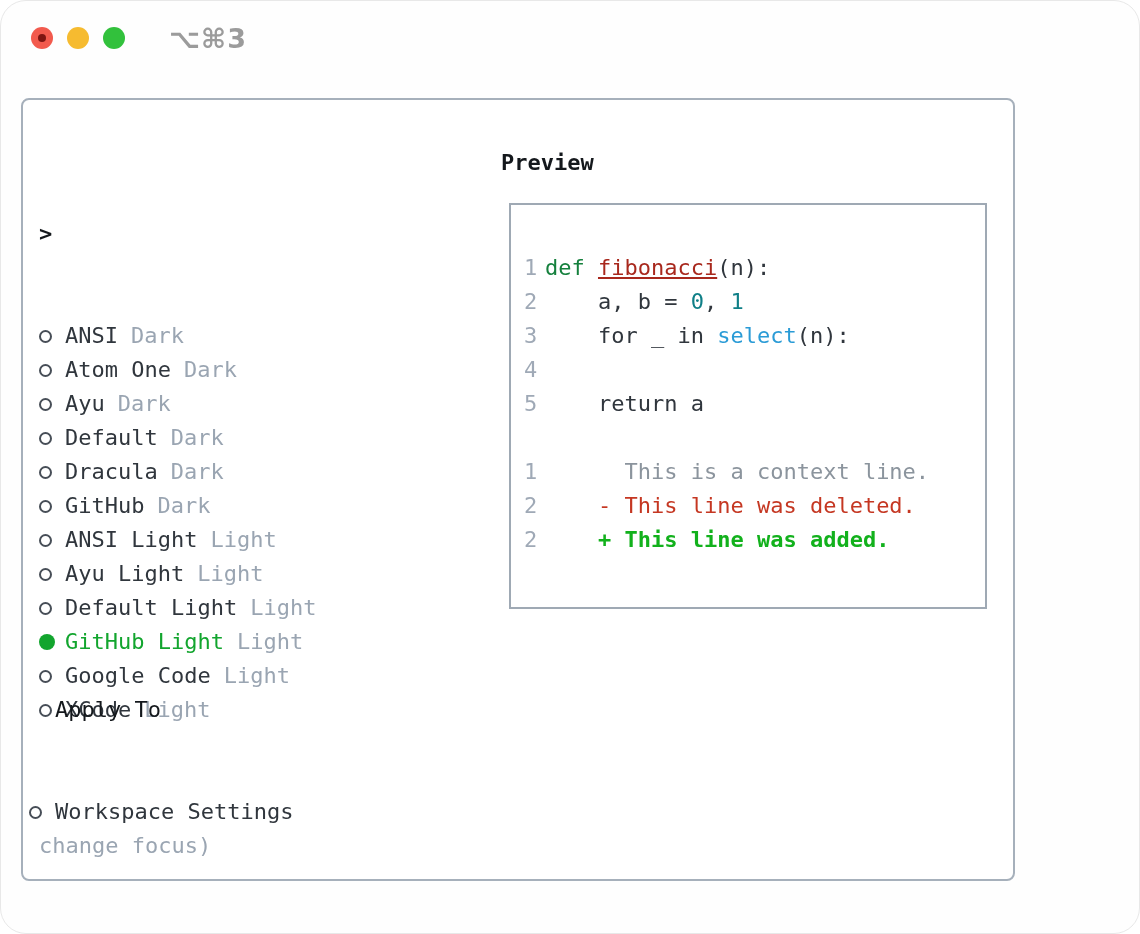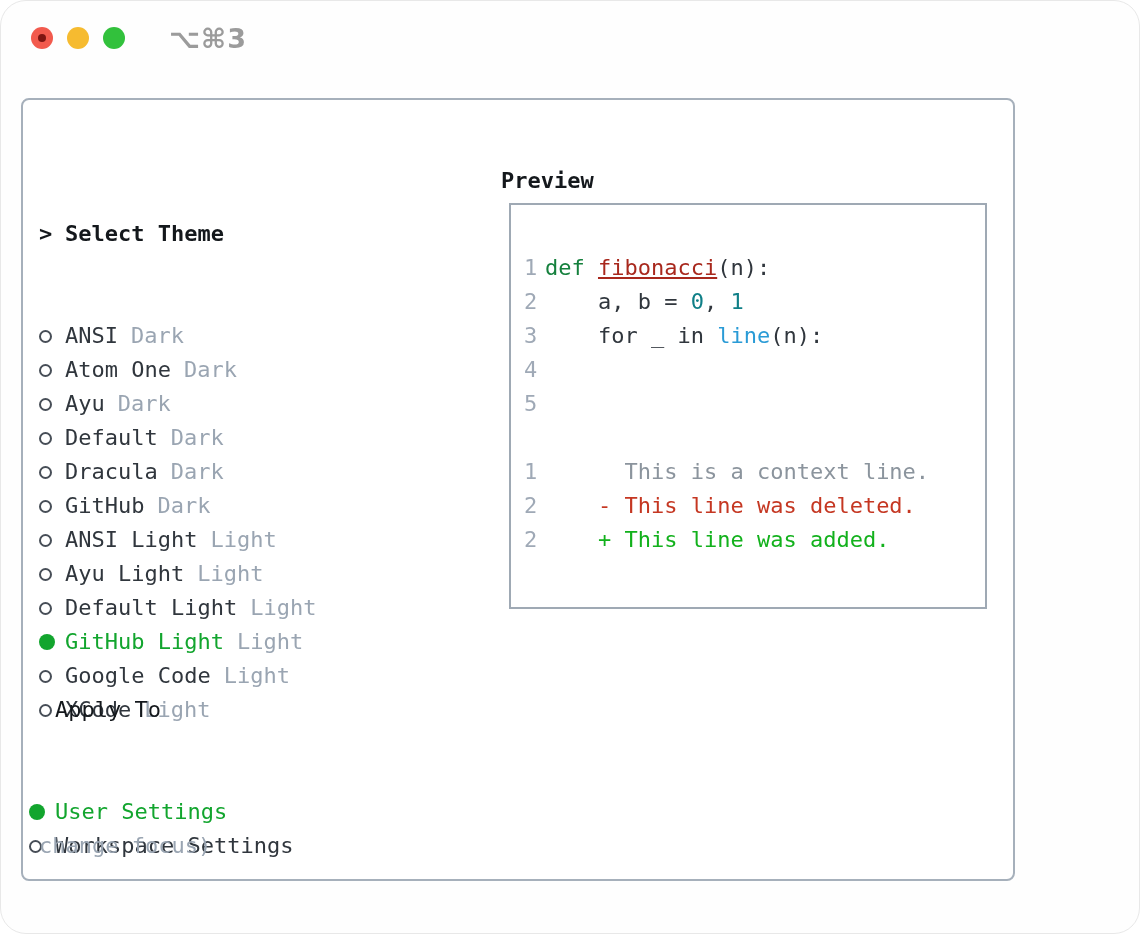--- a/index.html
+++ b/index.html
@@ -27,21 +27,21 @@
   .prompt{font-weight:bold;color:var(--header-black);}
   .hdr{font-weight:bold;color:var(--header-black);}
   .subhdr{color:var(--header-black);}
   .circle{width:13px;height:13px;border-radius:50%;border:2px solid #474e57;box-sizing:border-box;}
   .circle.sel{width:16px;height:16px;border:none;background:var(--accent-green);}
   .t-name{color:var(--text-dark);}
   .t-name.sel{color:var(--accent-green);}
   .t-variant{color:var(--muted);margin-left:13px;}
   .hint{color:var(--muted);}
   
-  .preview-title{position:absolute;left:478px;top:64px;font-size:22px;line-height:34px;
+  .preview-title{position:absolute;left:478px;top:46px;font-size:22px;line-height:34px;
          font-weight:bold;color:var(--header-black);}
   .preview-box{position:absolute;left:486px;top:103px;width:478px;height:406px;
          border:2px solid var(--preview-border);box-sizing:border-box;background:#ffffff;}
   .prevlines{position:absolute;left:13px;top:46px;font-size:22px;line-height:34px;}
   .cl{height:34px;display:flex;white-space:pre;}
   .ln{width:14px;flex:0 0 14px;margin-right:7px;text-align:left;color:var(--line-number);}
   .ct{white-space:pre;}
 </style>
 </head>
 <body>
@@ -55,46 +55,45 @@
       <div class="light green"></div>
     </div>
     <div class="win-title">⌥⌘3</div>
   </div>
 
   <div class="panel">
 
     <div class="col" style="left:16px;top:49px;">
       <div class="row">
         <span class="bullet-cell prompt">&gt;</span>
-        <span class="hdr">Select Theme</span>
       </div>
       <div id="theme-items"><div class="row"><span class="bullet-cell"><span class="circle"></span></span><span class="t-name">ANSI</span><span class="t-variant">Dark</span></div><div class="row"><span class="bullet-cell"><span class="circle"></span></span><span class="t-name">Atom One</span><span class="t-variant">Dark</span></div><div class="row"><span class="bullet-cell"><span class="circle"></span></span><span class="t-name">Ayu</span><span class="t-variant">Dark</span></div><div class="row"><span class="bullet-cell"><span class="circle"></span></span><span class="t-name">Default</span><span class="t-variant">Dark</span></div><div class="row"><span class="bullet-cell"><span class="circle"></span></span><span class="t-name">Dracula</span><span class="t-variant">Dark</span></div><div class="row"><span class="bullet-cell"><span class="circle"></span></span><span class="t-name">GitHub</span><span class="t-variant">Dark</span></div><div class="row"><span class="bullet-cell"><span class="circle"></span></span><span class="t-name">ANSI Light</span><span class="t-variant">Light</span></div><div class="row"><span class="bullet-cell"><span class="circle"></span></span><span class="t-name">Ayu Light</span><span class="t-variant">Light</span></div><div class="row"><span class="bullet-cell"><span class="circle"></span></span><span class="t-name">Default Light</span><span class="t-variant">Light</span></div><div class="row"><span class="bullet-cell"><span class="circle sel"></span></span><span class="t-name sel">GitHub Light</span><span class="t-variant">Light</span></div><div class="row"><span class="bullet-cell"><span class="circle"></span></span><span class="t-name">Google Code</span><span class="t-variant">Light</span></div><div class="row"><span class="bullet-cell"><span class="circle"></span></span><span class="t-name">XCode</span><span class="t-variant">Light</span></div></div>
     </div>
 
     <div class="col" style="left:6px;top:525px;">
       <div class="row">
         <span class="bullet-cell"></span>
         <span class="subhdr">Apply To</span>
       </div>
-      <div id="apply-items"><div class="row"><span class="bullet-cell"><span class="circle sel"></span></span><span class="t-name sel">User Settings</span></div><div class="row"><span class="bullet-cell"><span class="circle"></span></span><span class="t-name">Workspace Settings</span></div></div>
+      <div id="apply-items"><div class="row"><span class="bullet-cell"><span class="circle"></span></span><span class="t-name">Workspace Settings</span></div></div>
     </div>
 
     <div class="col hint" style="left:16px;top:661px;">
       <div class="row">change focus)</div>
     </div>
 
     <div class="preview-title">Preview</div>
     <div class="preview-box">
       <div class="prevlines" id="preview-lines">
           <div class="cl"><span class="ln">1</span><span class="ct" style="color: #15803d;">def </span><span class="ct" style="color: rgb(168, 40, 29); text-decoration: underline;">fibonacci</span><span class="ct" style="color: rgb(48, 54, 61);">(n):</span></div>
           <div class="cl"><span class="ln">2</span><span class="ct" style="color: rgb(48, 54, 61); text-align: center;">    a, b = </span><span class="ct" style="color: rgb(15, 127, 135);">0</span><span class="ct" style="color: rgb(48, 54, 61);">, </span><span class="ct" style="color: rgb(15, 127, 135);">1</span></div>
-          <div class="cl"><span class="ln">3</span><span class="ct" style="color: rgb(48, 54, 61);">    for _ in </span><span class="ct" style="color: rgb(42, 155, 214);">line</span><span class="ct" style="color: rgb(48, 54, 61);">(n):</span></div>
+          <div class="cl"><span class="ln">3</span><span class="ct" style="color: rgb(48, 54, 61);">    for _ in </span><span class="ct" style="color: rgb(42, 155, 214);">select</span><span class="ct" style="color: rgb(48, 54, 61);">(n):</span></div>
           <div class="cl"><span class="ln">4</span></div>
-          <div class="cl"><span class="ln">5</span></div>
+          <div class="cl"><span class="ln">5</span><span class="ct" style="color: rgb(48, 54, 61);">    return a</span></div>
           <div class="cl"><span class="ln"></span></div>
           <div class="cl"><span class="ln">1</span><span class="ct" style="color: rgb(139, 148, 157);">      This is a context line.</span></div>
           <div class="cl"><span class="ln">2</span><span class="ct" style="color: rgb(197, 55, 34); text-align: right;">    - This line was deleted.</span></div>
-          <div class="cl"><span class="ln">2</span><span class="ct" style="color: rgb(18, 177, 28);">    + This line was added.</span></div>
+          <div class="cl"><span class="ln">2</span><span class="ct" style="color: rgb(18, 177, 28); font-weight: bold;">    + This line was added.</span></div>
         </div>
     </div>
 
   </div>
 </div>
 
 </body></html>

